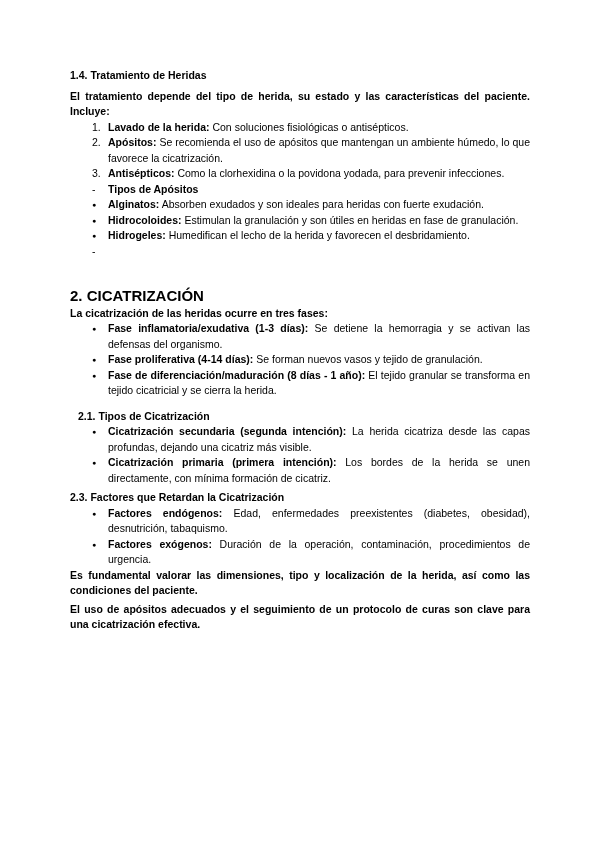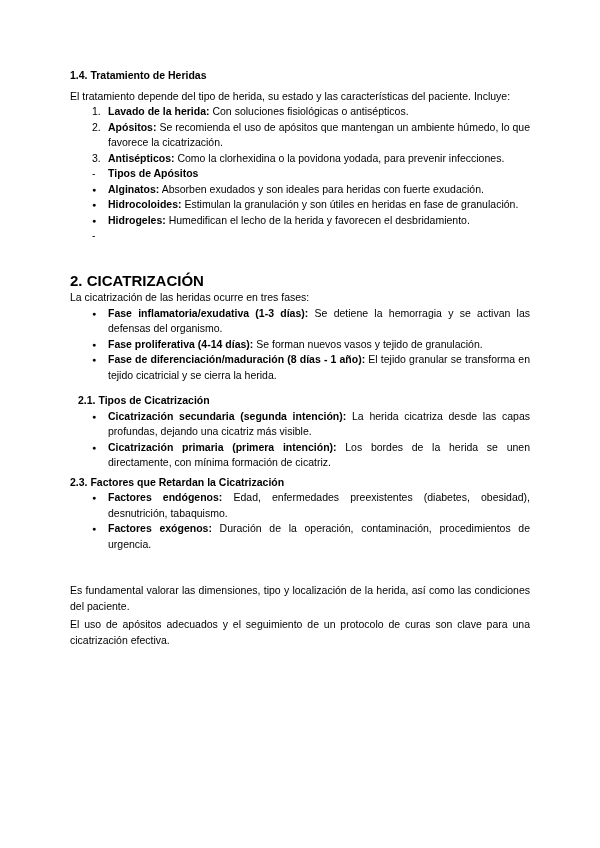--- a/index.html
+++ b/index.html
@@ -32,20 +32,21 @@
   }
   #h-types {
     margin: 10px 0 0 8px;
   }
   #h-factors {
     margin: 4px 0 0 0;
   }
   .p {
     margin: 0;
     text-align: justify;
+    font-weight: bold;
   }
   .li {
     display: flex;
     margin: 0;
   }
   .mk {
     flex: 0 0 16px;
     margin-left: 22px;
     text-align: left;
   }
@@ -54,21 +55,20 @@
     line-height: 15.5px;
   }
   .bd {
     flex: 1;
     text-align: justify;
   }
   .lead {
     font-weight: 700;
   }
   .closing {
-    margin-top: 31px;
   }
   .closing .p {
     margin: 0 0 3px 0;
   }
 </style>
 </head>
 <body>
 
 <div class="page">
 

